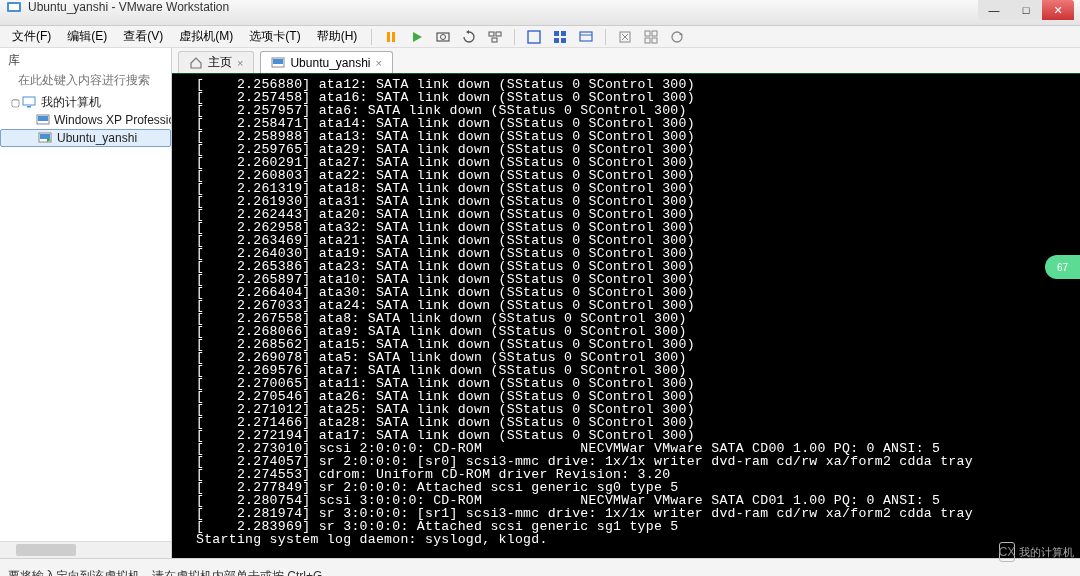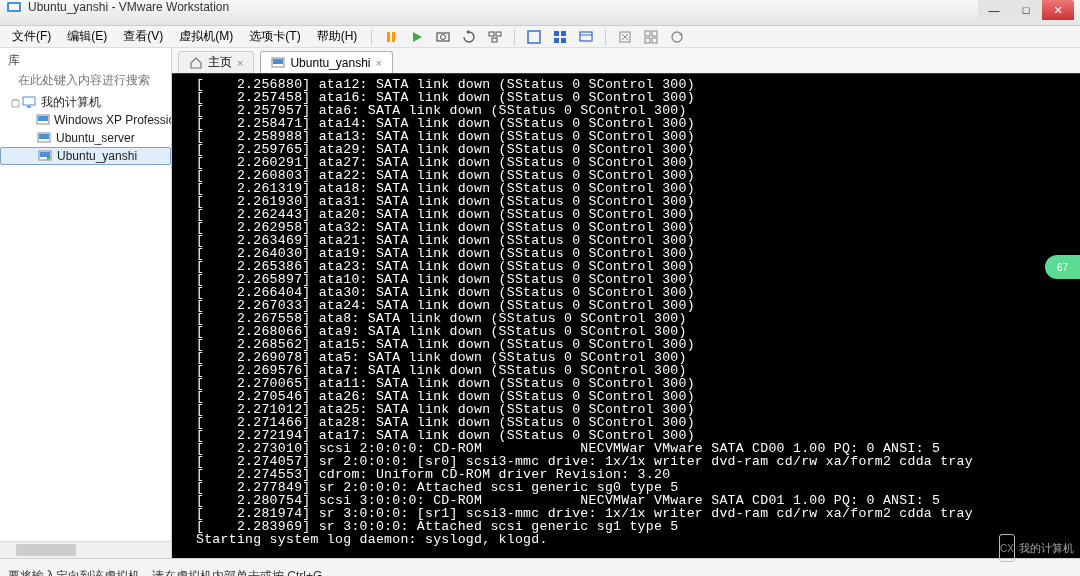--- a/index.html
+++ b/index.html
@@ -54,21 +54,21 @@
     .tab-icon { width: 14px; height: 14px; display: inline-flex; }
     
     .terminal { flex: 1; background: #000; color: #fff; font-family: Liberation Mono, monospace; font-size: 13.2px; line-height: 13px; padding: 4px 24px; white-space: pre; overflow: hidden; letter-spacing: 0.02em; }
     .terminal-line { display: block; }
     
     
     .statusbar { height: 18px; background: #f4f4f4; border-top: 1px solid #d0d0d0; font-size: 12px; padding: 9px 8px; color: #333; }
     
     
     .watermark { position: absolute; right: 6px; bottom: 14px; font-size: 11px; color: #aaa; display: flex; align-items: center; gap: 4px; }
-    .watermark-badge { width: 16px; height: 28px; border: 1px solid #bbb; border-radius: 3px; display: flex; align-items: center; justify-content: center; font-size: 10px; color: #888; }
+    .watermark-badge { width: 16px; height: 20px; border: 1px solid #bbb; border-radius: 3px; display: flex; align-items: center; justify-content: center; font-size: 12px; color: #888; }
     
     .floating-badge { position: absolute; right: 0; top: 255px; width: 35px; height: 24px; background: #5cdb95; border-radius: 12px 0 0 12px; color: #fff; font-size: 10px; display: flex; align-items: center; justify-content: center; }
   </style>
 </head>
 <body>
 
 <div class="titlebar">
   <span class="vm-icon">
     <svg viewBox="0 0 16 16">
         <rect x="1" y="2" width="14" height="10" fill="#4a90d9" rx="1"></rect>
@@ -189,29 +189,20 @@
       </div>
       <div class="tree-row depth2">
         <span class="tree-icon">
             <svg viewBox="0 0 14 12">
               <rect x="1" y="1" width="12" height="9" fill="#fff" stroke="#888"></rect>
               <rect x="2" y="2" width="10" height="5" fill="#4a90d9"></rect>
             </svg>
           </span>
         <span>Windows XP Professio</span>
       </div>
-      <div class="tree-row depth2">
-        <span class="tree-icon">
-            <svg viewBox="0 0 14 12">
-              <rect x="1" y="1" width="12" height="9" fill="#fff" stroke="#888"></rect>
-              <rect x="2" y="2" width="10" height="5" fill="#4a90d9"></rect>
-            </svg>
-          </span>
-        <span>Ubuntu_server</span>
-      </div>
       <div class="tree-row depth2 selected">
         <span class="tree-icon">
             <svg viewBox="0 0 14 12">
               <rect x="1" y="1" width="12" height="9" fill="#fff" stroke="#888"></rect>
               <rect x="2" y="2" width="10" height="5" fill="#4a90d9"></rect>
               <polygon points="9,6 13,8 9,10" fill="#3a3"></polygon>
             </svg>
           </span>
         <span>Ubuntu_yanshi</span>
       </div>

